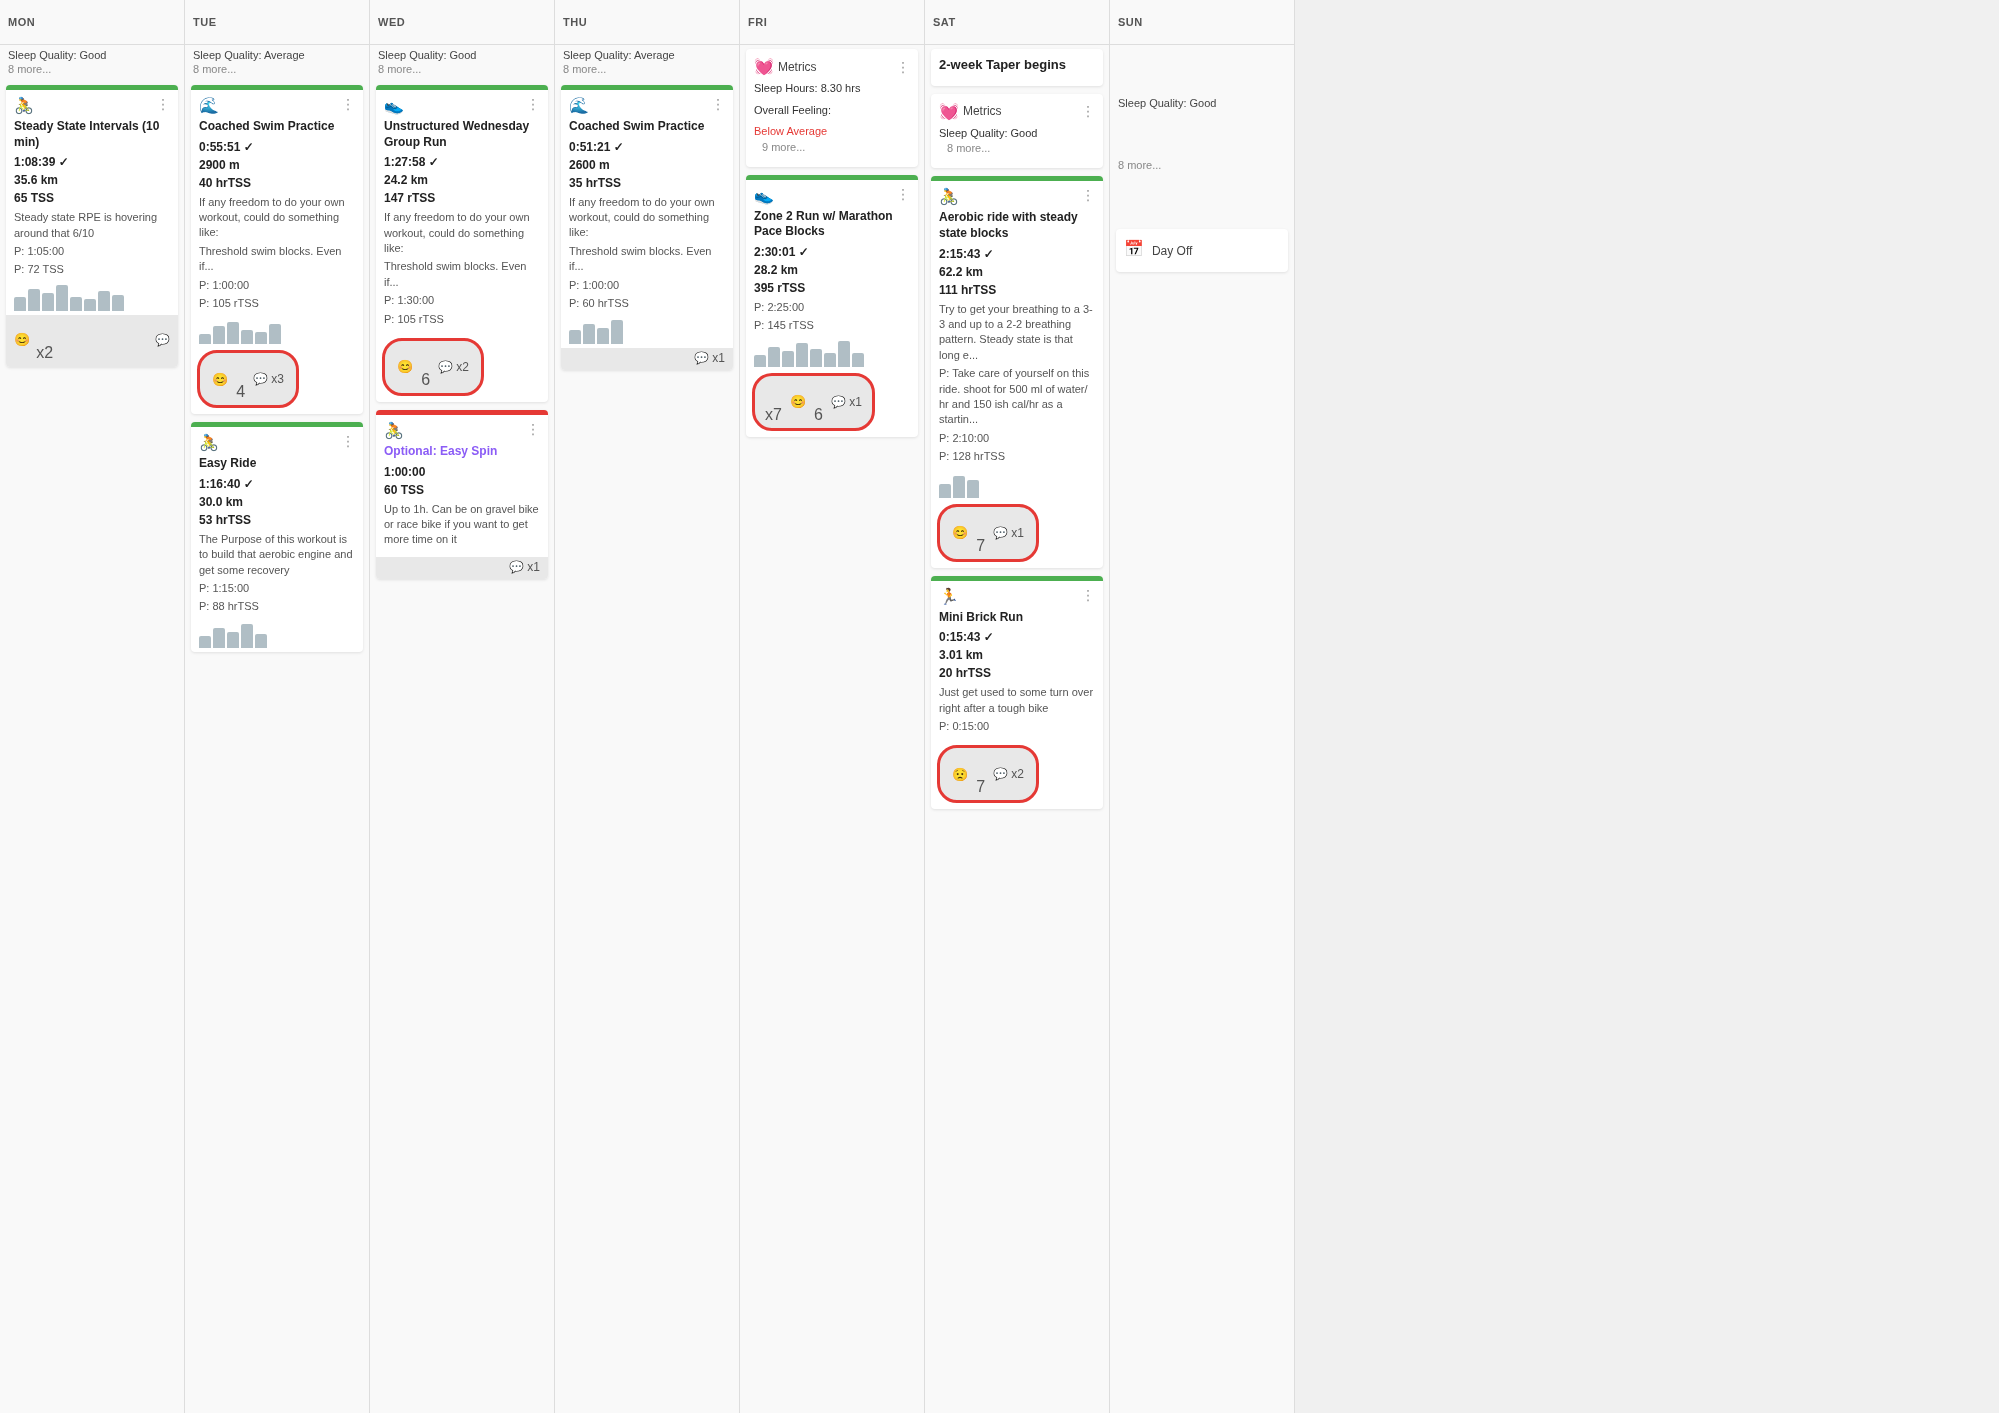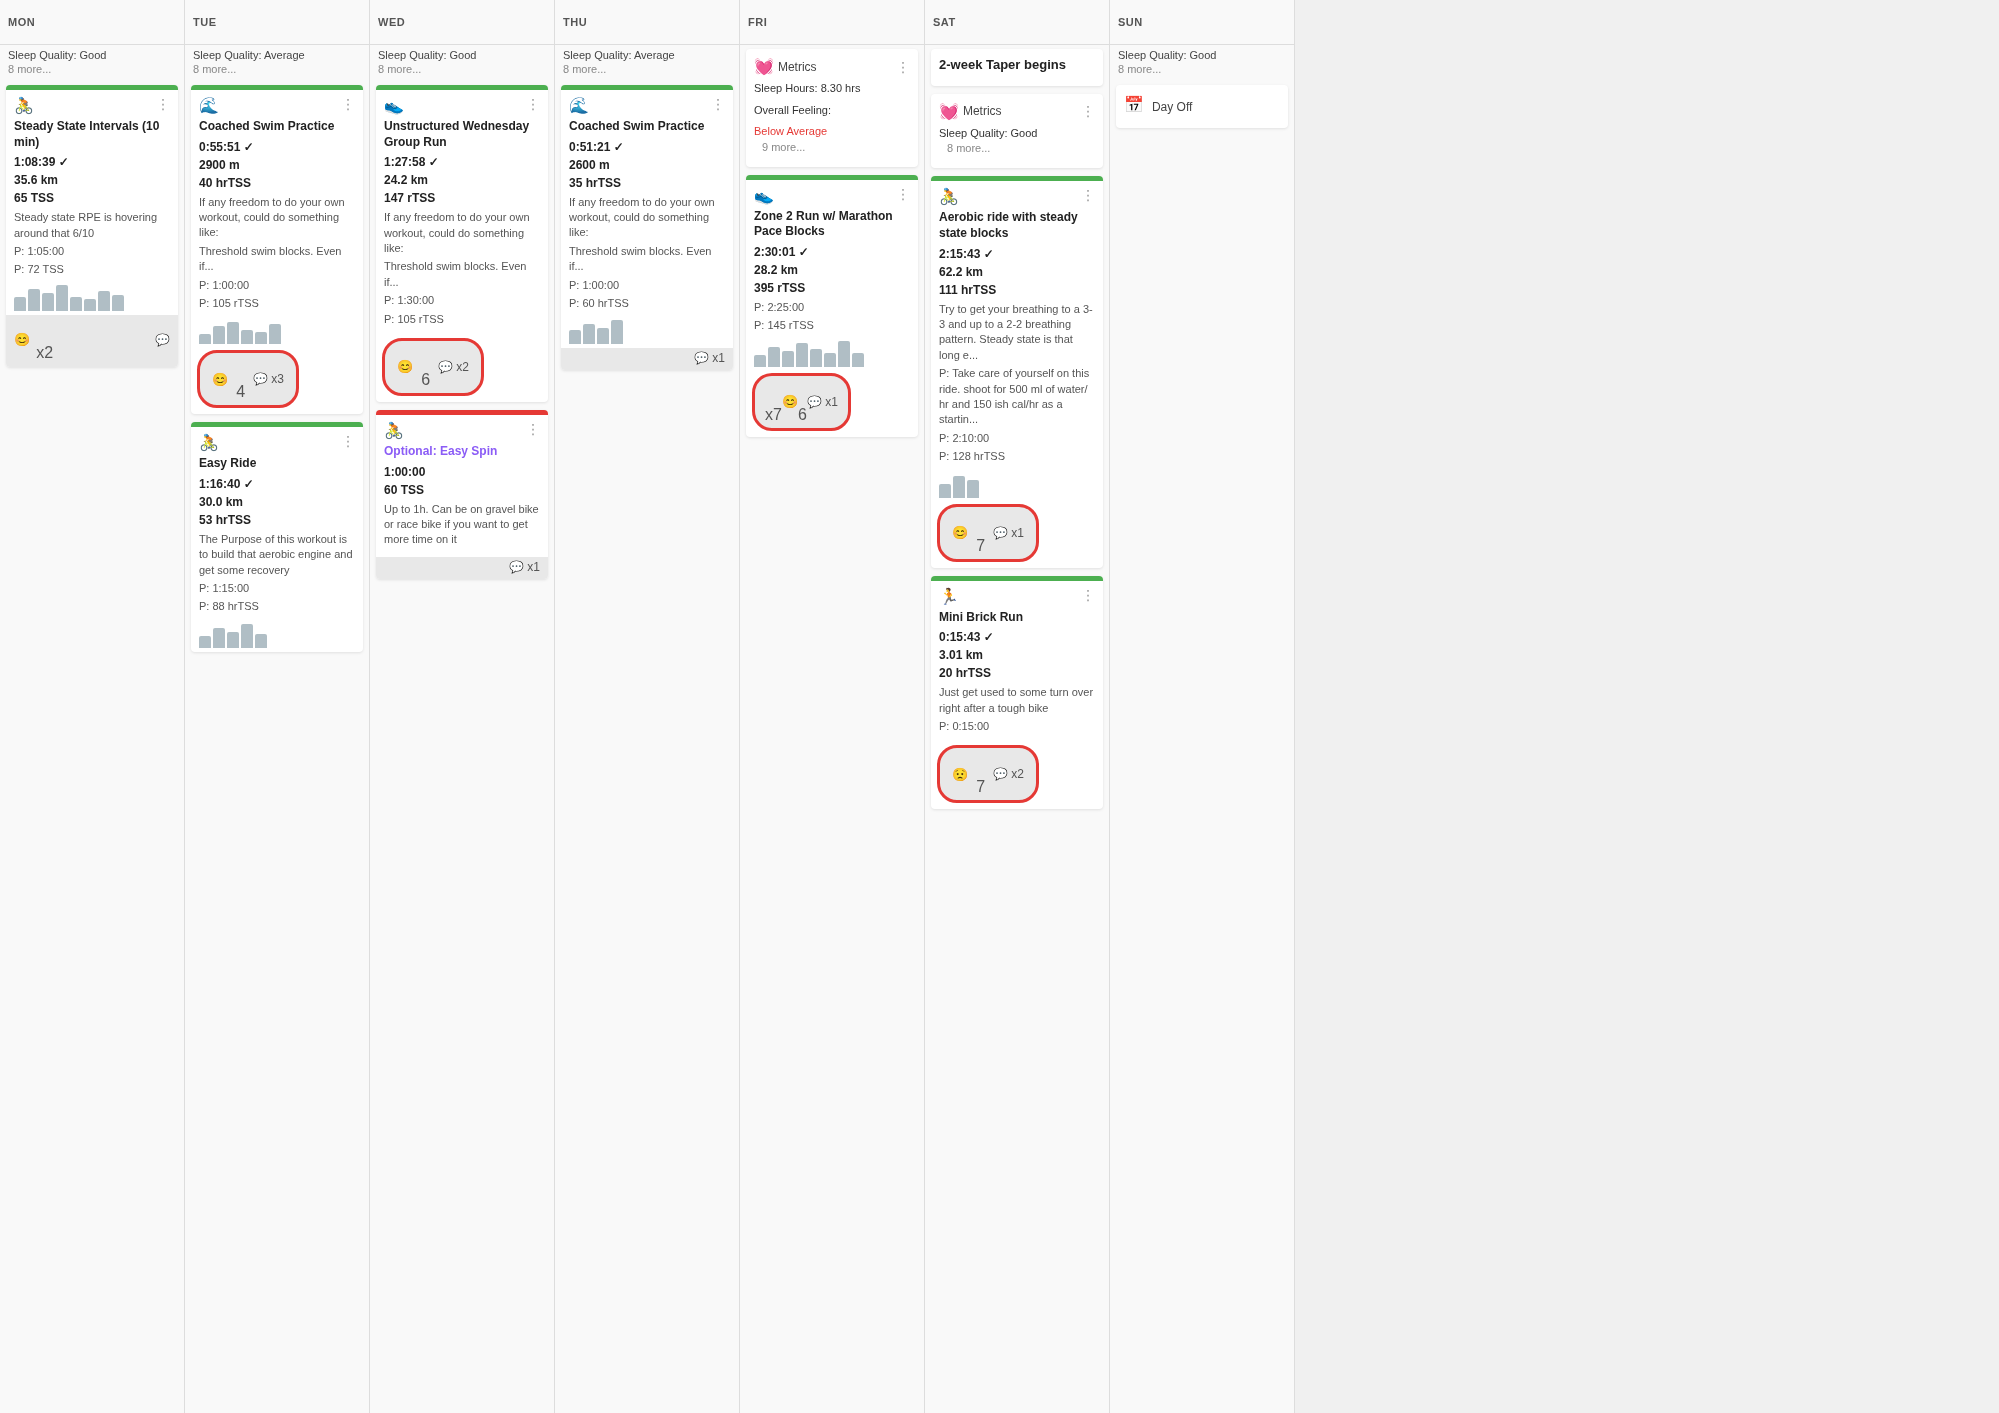--- a/index.html
+++ b/index.html
@@ -5,21 +5,21 @@
     * { box-sizing: border-box; margin: 0; padding: 0; }
     body { font-family: -apple-system, BlinkMacSystemFont, 'Segoe UI', sans-serif; font-size: 12px; background: #f0f0f0; overflow-x: auto; }
     .calendar-grid { display: flex; width: 1999px; min-height: 1413px; }
     .day-col { display: flex; flex-direction: column; border-right: 1px solid #ddd; background: #f9f9f9; }
     .day-col.mon { width: 185px; }
     .day-col.tue { width: 185px; }
     .day-col.wed { width: 185px; }
     .day-col.thu { width: 185px; }
     .day-col.fri { width: 185px; }
     .day-col.sat { width: 185px; }
-    .day-col.sun { width: 185px; }
+    .day-col.sun { width: 185px; gap: 48px; }
     .day-header { padding: 16px 8px; font-weight: 700; font-size: 11px; color: #555; letter-spacing: 0.5px; background: #f9f9f9; border-bottom: 1px solid #ddd; }
     .sleep-info { padding: 4px 8px 2px; font-size: 11px; color: #444; }
     .more-link { color: #888; font-size: 11px; padding: 0 8px 6px; cursor: pointer; }
     .card { background: #fff; margin: 4px 6px; border-radius: 4px; overflow: hidden; box-shadow: 0 1px 3px rgba(0,0,0,0.1); }
     .card-top-bar { height: 5px; }
     .card-top-bar.green { background: #4caf50; }
     .card-top-bar.red { background: #e53935; }
     .card-body { padding: 6px 8px; }
     .card-header { display: flex; justify-content: space-between; align-items: flex-start; }
     .card-icon { font-size: 16px; margin-right: 4px; }
@@ -272,21 +272,21 @@
         <div class="bar" style="height:20px"></div>
         <div class="bar" style="height:16px"></div>
         <div class="bar" style="height:24px"></div>
         <div class="bar" style="height:18px"></div>
         <div class="bar" style="height:14px"></div>
         <div class="bar" style="height:26px"></div>
         <div class="bar" style="height:14px"></div>
       </div>
 
       <div style="position:relative; margin: 2px 6px 6px;">
-        <div style="display:inline-flex; align-items:center; background:#e8e8e8; padding:4px 10px; border-radius:20px; border:3px solid #e53935;">
+        <div style="display:inline-flex; align-items:center; gap:8px; background:#e8e8e8; padding:4px 10px; border-radius:20px; border:3px solid #e53935;">
           <span class="footer-count">x7</span>
           <span class="footer-emoji">😊</span>
           <span class="footer-count">6</span>
           <span class="footer-comment">💬 x1</span>
         </div>
       </div>
     </div>
   </div>
 
   <div class="day-col sat">

